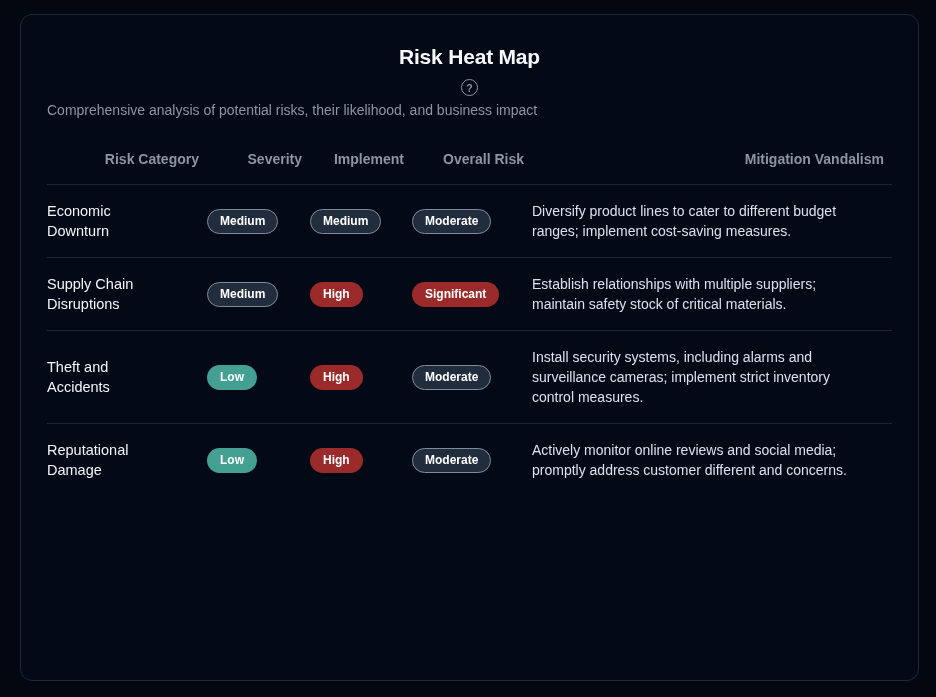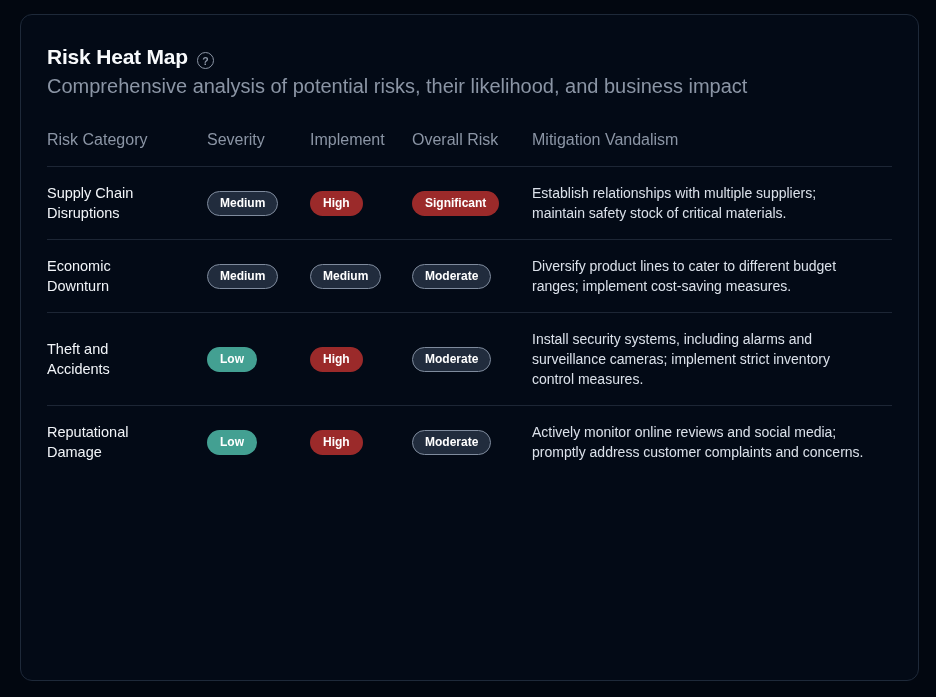--- a/index.html
+++ b/index.html
@@ -28,22 +28,23 @@
   .card {
     width: 100%;
     height: 100%;
     background: var(--card-bg);
     border: 1px solid var(--card-border);
     border-radius: 12px;
     padding: 30px 26px 24px 26px;
   }
   .title-row {
     display: flex;
-    align-items: flex-end;
+    align-items: center;
     gap: 9px;
+    flex-direction: column;
   }
   .page-title {
     color: var(--heading-text);
     font-size: 21px;
     font-weight: 700;
     letter-spacing: -0.2px;
   }
   .help-icon {
     width: 17px;
     height: 17px;
@@ -54,38 +55,38 @@
     font-weight: 700;
     display: inline-flex;
     align-items: center;
     justify-content: center;
     cursor: pointer;
     margin-top: 1px;
   }
   .subtitle {
     margin-top: 6px;
     color: var(--muted-text);
-    font-size: 20px;
+    font-size: 14px;
   }
   table {
     width: 100%;
     margin-top: 33px;
     border-collapse: collapse;
     table-layout: fixed;
   }
   col.c-category { width: 160px; }
   col.c-frequency { width: 103px; }
   col.c-severity { width: 102px; }
   col.c-overall { width: 120px; }
   col.c-mitigation { width: auto; }
   thead th {
-    text-align: left;
-    font-weight: 400;
+    text-align: right;
+    font-weight: 700;
     color: var(--muted-text);
-    font-size: 16px;
+    font-size: 14px;
     padding: 0 8px 17px 0;
     border-bottom: 1px solid var(--row-border);
   }
   tbody tr { border-bottom: 1px solid var(--row-border); }
   tbody tr:last-child { border-bottom: none; }
   tbody td {
     vertical-align: middle;
     padding: 16px 8px 16px 0;
   }
   .category {
@@ -142,42 +143,42 @@
         <th>Risk Category</th>
         <th>Severity</th>
         <th>Implement</th>
         <th>Overall Risk</th>
         <th>Mitigation Vandalism</th>
       </tr>
     </thead>
     <tbody>
   <tr>
     <td>
+            <div class="category">Economic Downturn</div>
+          </td>
+    <td><span class="badge badge--neutral">Medium</span></td>
+    <td><span class="badge badge--neutral">Medium</span></td>
+    <td><span class="badge badge--neutral">Moderate</span></td>
+    <td>
+            <div class="mitigation">Diversify product lines to cater to different budget ranges; implement cost-saving measures.</div>
+          </td>
+  </tr>
+
+  <tr>
+    <td>
             <div class="category">Supply Chain Disruptions</div>
           </td>
     <td><span class="badge badge--neutral">Medium</span></td>
     <td><span class="badge badge--danger">High</span></td>
     <td><span class="badge badge--danger">Significant</span></td>
     <td>
             <div class="mitigation">Establish relationships with multiple suppliers; maintain safety stock of critical materials.</div>
           </td>
   </tr>
 
-  <tr>
-    <td>
-            <div class="category">Economic Downturn</div>
-          </td>
-    <td><span class="badge badge--neutral">Medium</span></td>
-    <td><span class="badge badge--neutral">Medium</span></td>
-    <td><span class="badge badge--neutral">Moderate</span></td>
-    <td>
-            <div class="mitigation">Diversify product lines to cater to different budget ranges; implement cost-saving measures.</div>
-          </td>
-  </tr>
-
 
   <tr>
     <td>
             <div class="category">Theft and Accidents</div>
           </td>
     <td><span class="badge badge--success">Low</span></td>
     <td><span class="badge badge--danger">High</span></td>
     <td><span class="badge badge--neutral">Moderate</span></td>
     <td>
             <div class="mitigation">Install security systems, including alarms and surveillance cameras; implement strict inventory control measures.</div>
@@ -185,19 +186,19 @@
   </tr>
 
   <tr>
     <td>
             <div class="category">Reputational Damage</div>
           </td>
     <td><span class="badge badge--success">Low</span></td>
     <td><span class="badge badge--danger">High</span></td>
     <td><span class="badge badge--neutral">Moderate</span></td>
     <td>
-            <div class="mitigation">Actively monitor online reviews and social media; promptly address customer complaints and concerns.</div>
+            <div class="mitigation">Actively monitor online reviews and social media; promptly address customer different and concerns.</div>
           </td>
   </tr>
 
 </tbody>
   </table>
 </div>
 
 </body></html>

